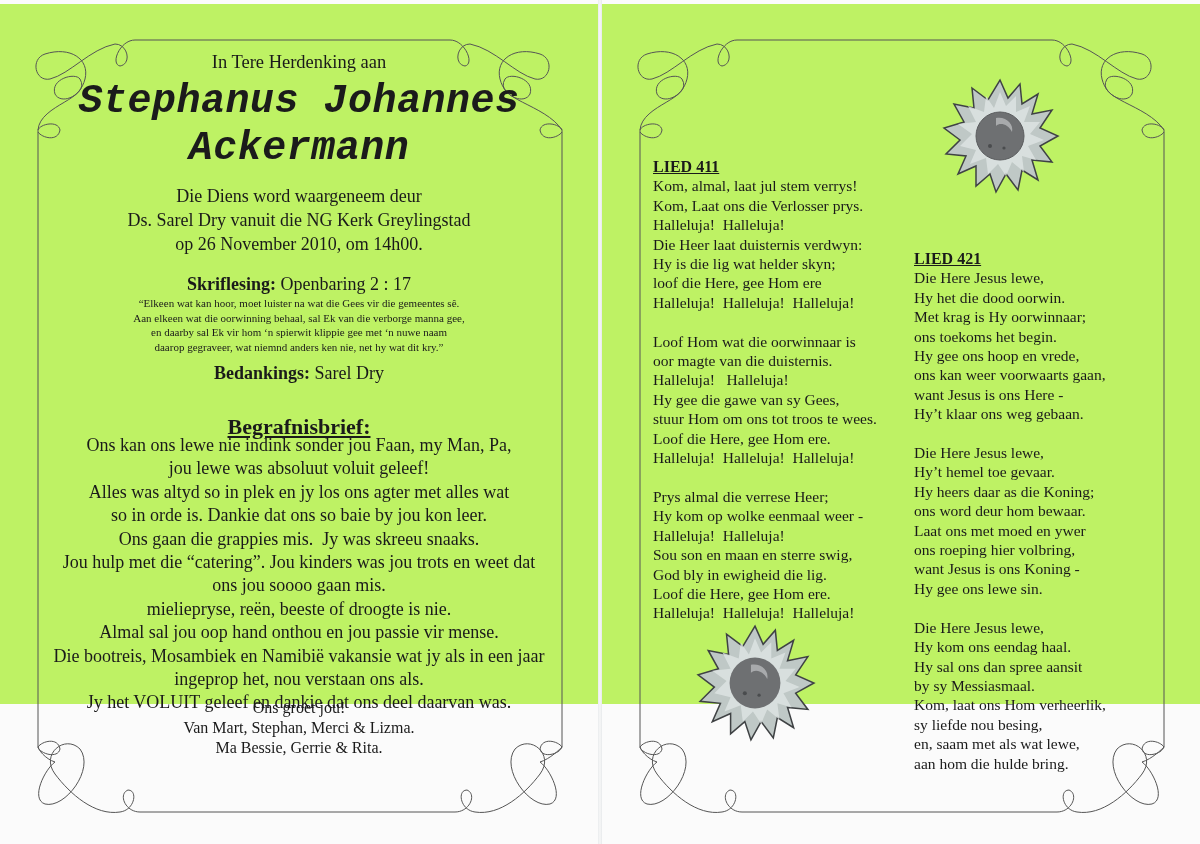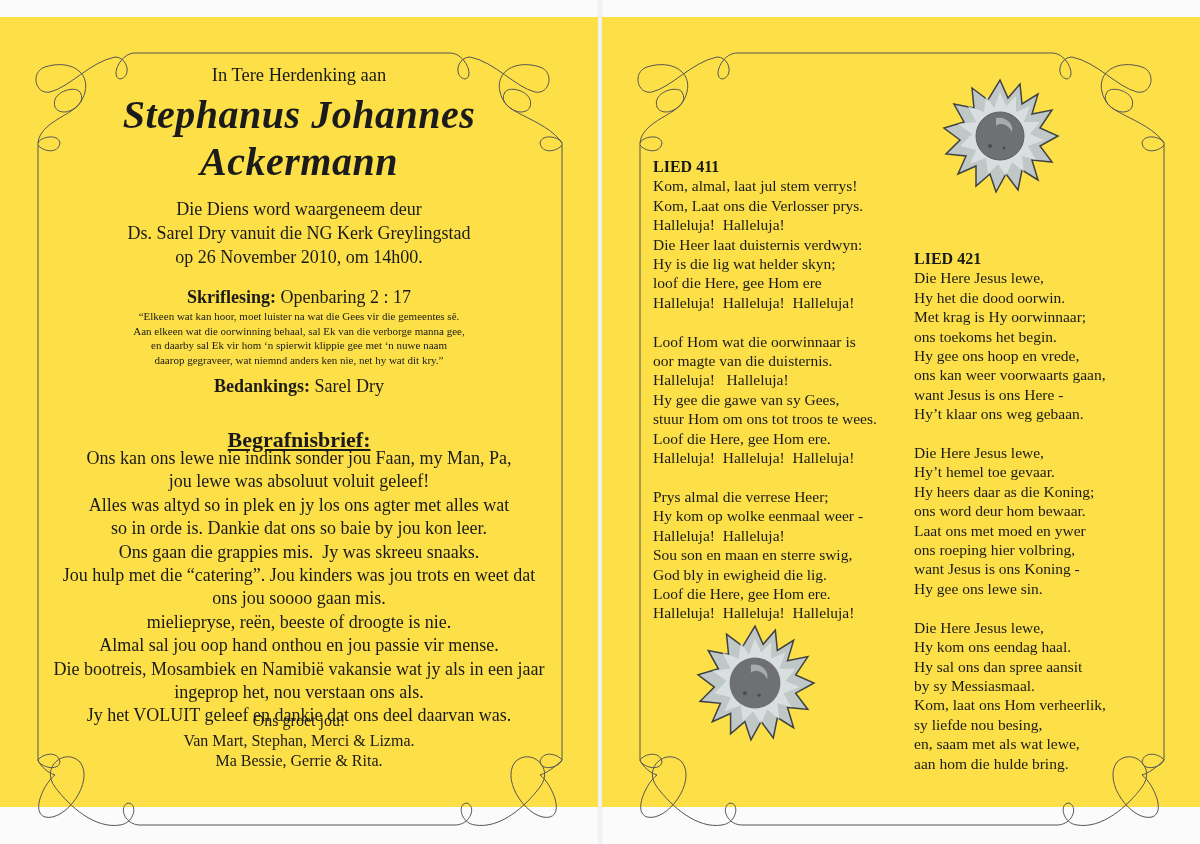--- a/index.html
+++ b/index.html
@@ -3,47 +3,47 @@
 <meta charset="utf-8">
 <style>
   html, body { margin: 0; padding: 0; }
   body {
     width: 1200px; height: 844px; position: relative; overflow: hidden;
     background: #fbfbfb;
     font-family: "Liberation Serif", "DejaVu Serif", serif;
     color: #1a1a1a;
   }
   .page {
-    position: absolute; top: 17px; height: 790px; background: #fde047;
+    position: absolute; top: 4px; height: 700px; background: #bef264;
   }
   .page.left { left: 0; width: 598px; }
   .page.right { left: 602px; width: 598px; }
   .fold {
     position: absolute; left: 598px; top: 0; width: 4px; height: 844px;
     background: linear-gradient(to right, #e9ecee, #f7f7f7, #e6e9eb);
   }
   svg.frame { position: absolute; left: 0; top: 0; pointer-events: none; }
 
   .center { text-align: center; position: absolute; left: 0; width: 598px; }
   .intro { top: 48px; font-size: 18.5px; }
   .name {
-    top: 74px; font-family: Liberation Serif, serif; font-weight: bold; font-style: italic;
+    top: 74px; font-family: Liberation Mono, monospace; font-weight: bold; font-style: italic;
     font-size: 40px; line-height: 47px; letter-spacing: 0.5px; color: #1b1b1b;
   }
   .service { top: 180px; font-size: 18px; line-height: 24px; }
   .reading-head { top: 270px; font-size: 18px; }
   .reading-quote { top: 292px; font-size: 11px; line-height: 14.5px; }
   .thanks { top: 359px; font-size: 18px; text-align: center; }
   .letter-head { top: 410px; font-size: 22px; font-weight: bold; text-decoration: underline; }
   .letter { top: 430px; font-size: 18px; line-height: 23.4px; }
   .greet { top: 694px; font-size: 16px; line-height: 20px; }
   .label-u { font-weight: bold; }
 
   .song { position: absolute; font-size: 15.5px; line-height: 19.4px; }
-  .song .title { font-weight: bold; font-size: 16px; }
+  .song .title { font-weight: bold; text-decoration: underline; font-size: 16px; }
   .song .verse { margin-bottom: 19.4px; }
   .song .line { white-space: pre; }
   .song1 { left: 653px; top: 157px; }
   .song2 { left: 914px; top: 249px; }
 
   .flower { position: absolute; }
 </style>
 </head>
 <body>
 

